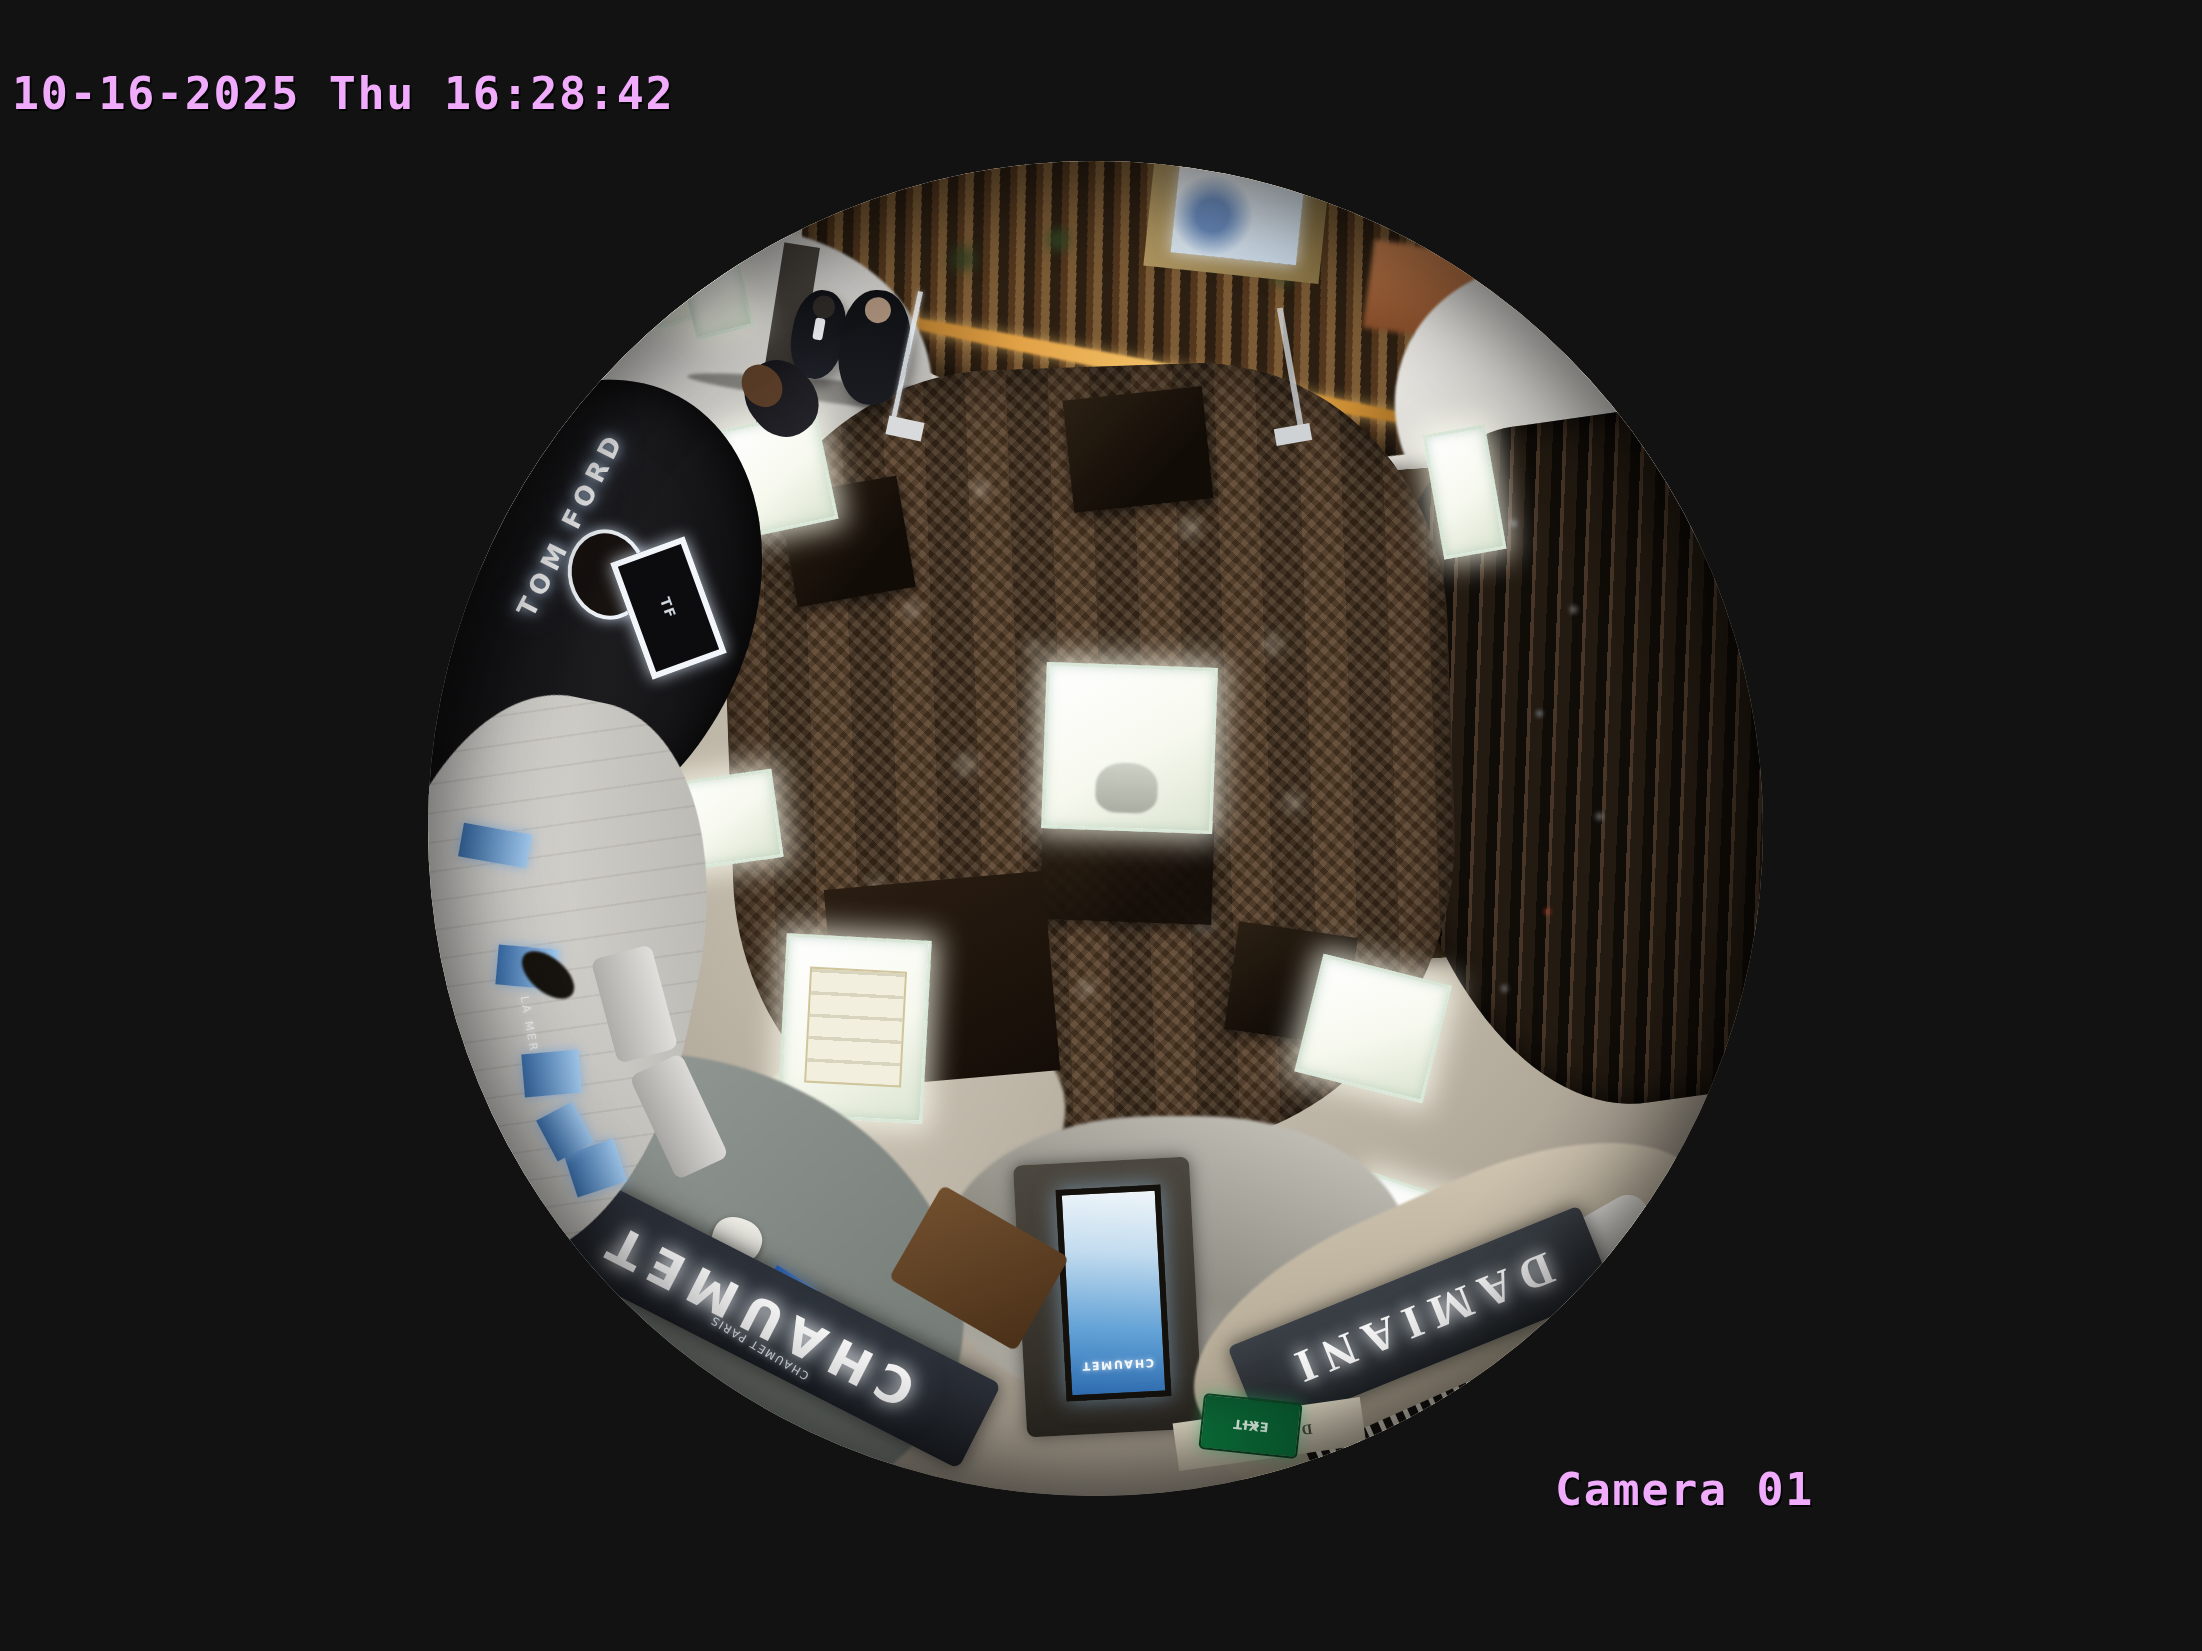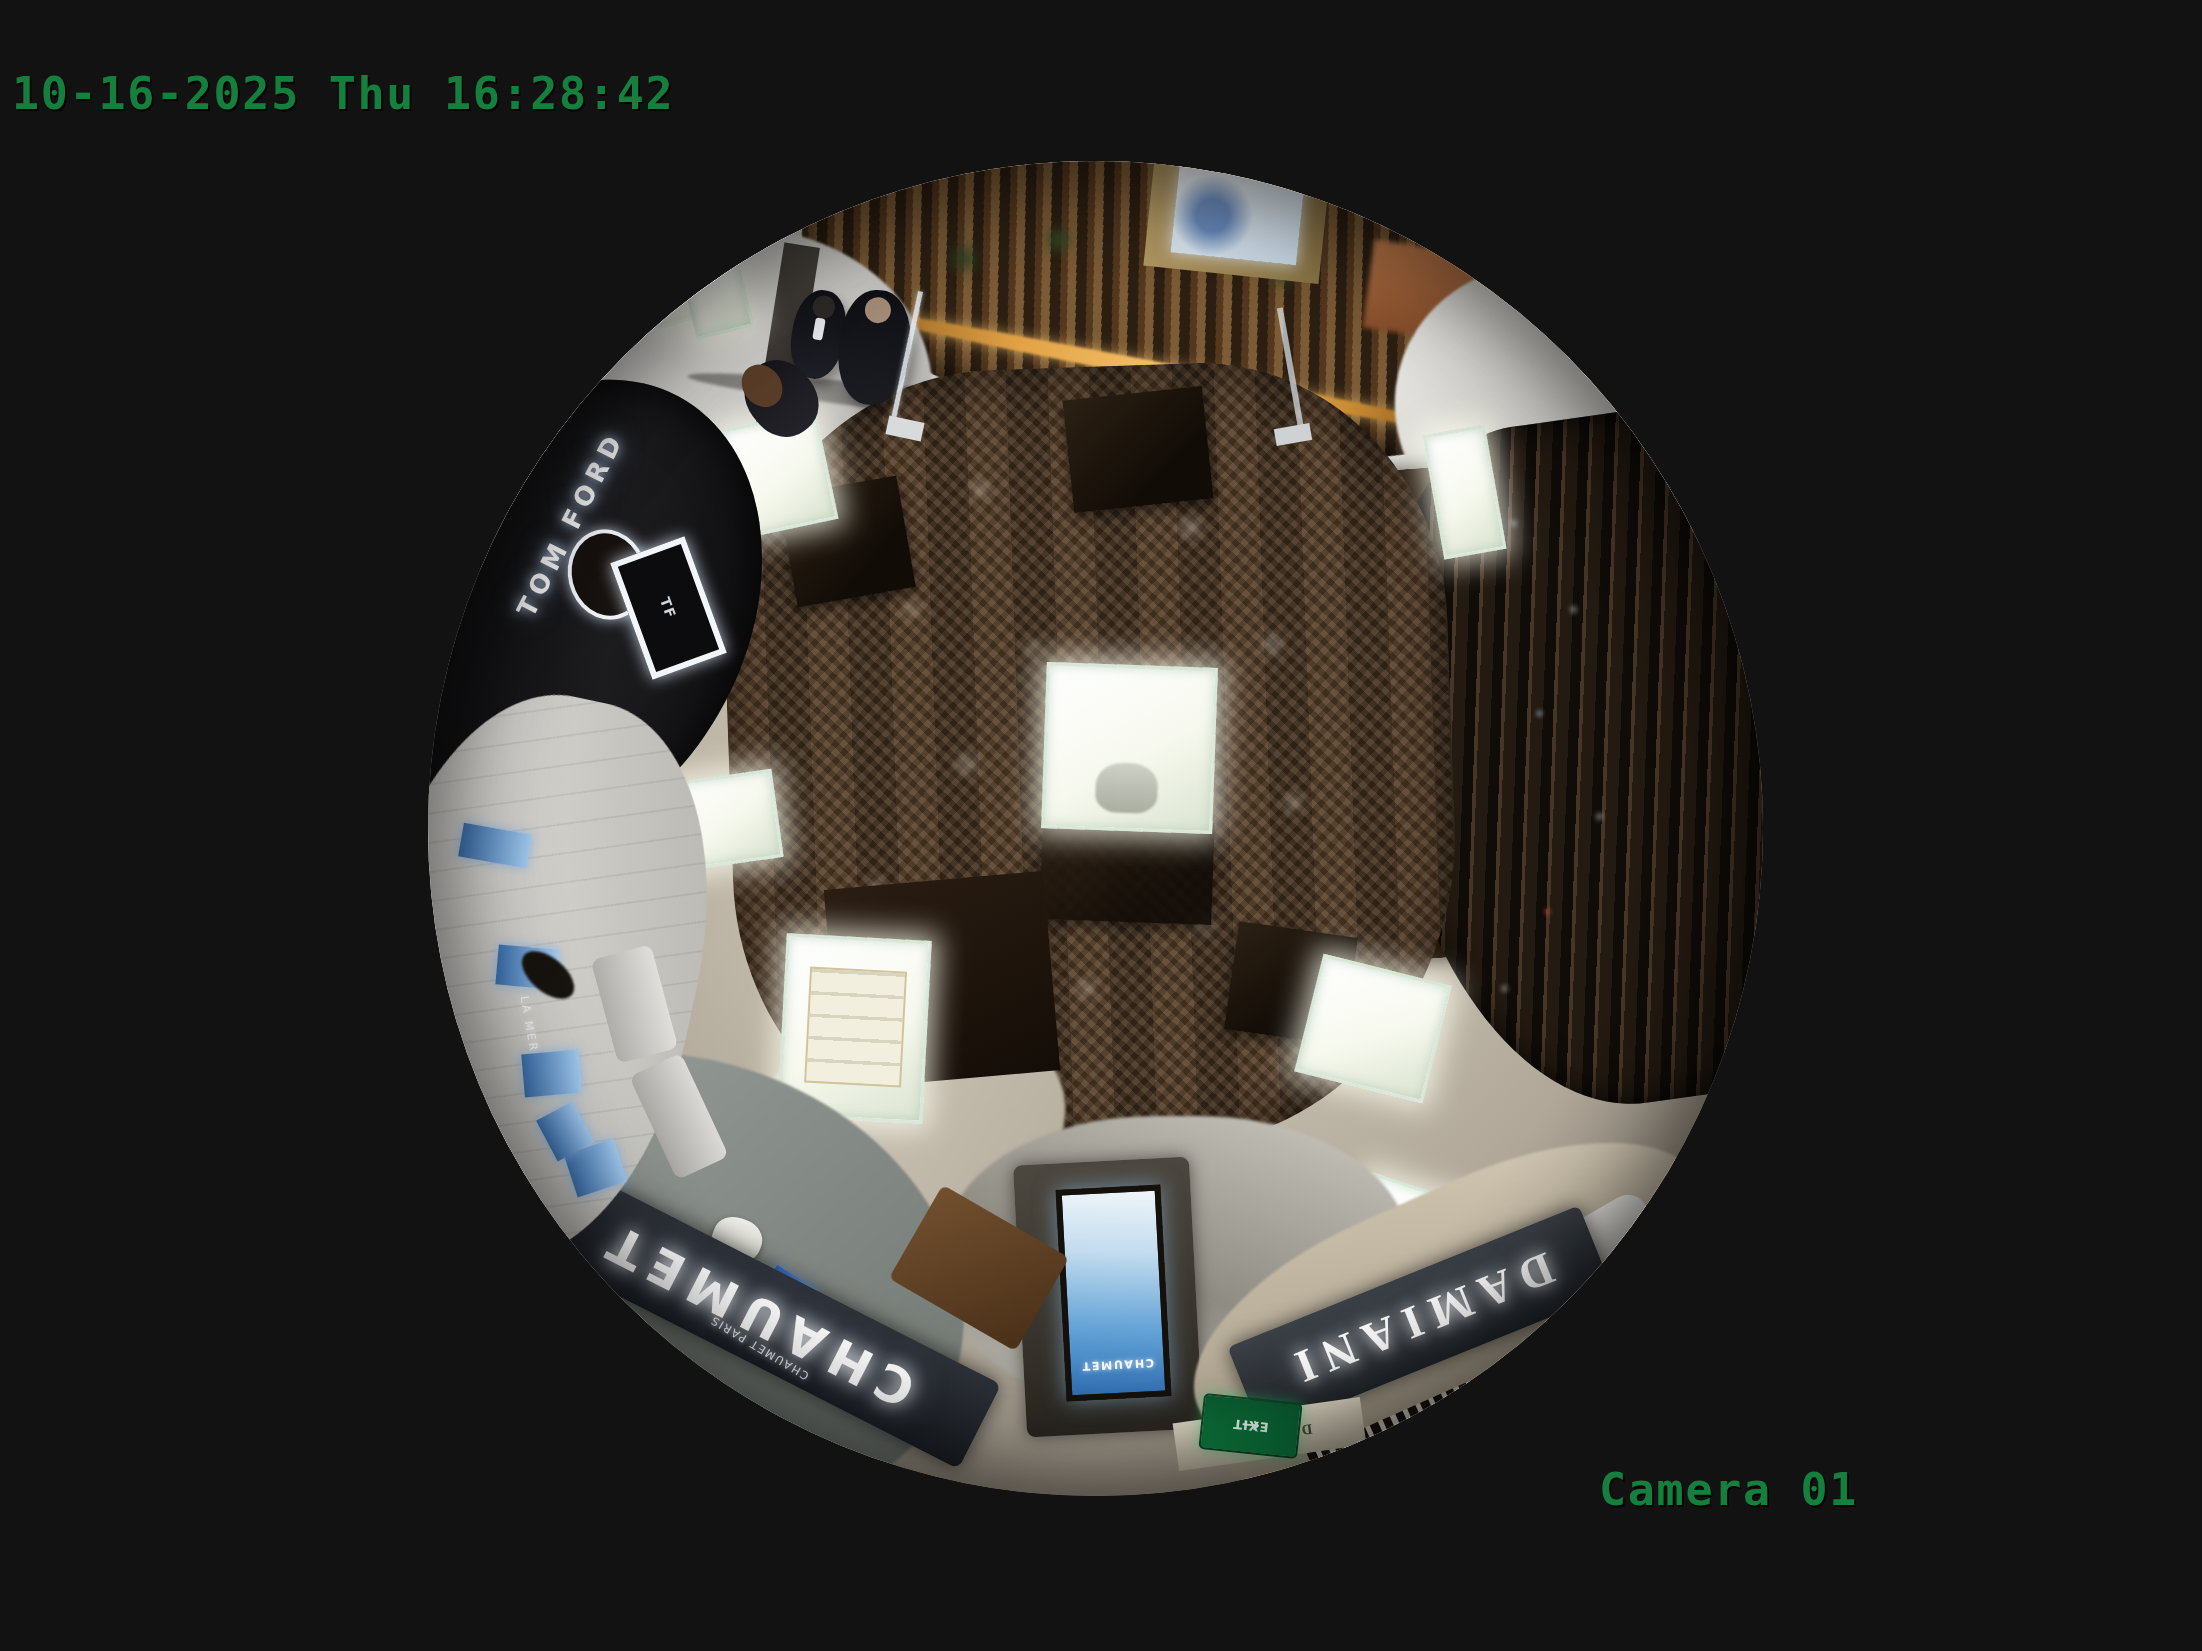--- a/index.html
+++ b/index.html
@@ -1,23 +1,23 @@
 <!DOCTYPE html>
 <html style="font-size:13.8px"><head>
 <meta charset="utf-8">
 <style>
   html,body{margin:0;padding:0;background:#121212;}
   .stage{position:relative;width:2203px;height:1652px;background:#121212;overflow:hidden;
          font-family:"DejaVu Sans",sans-serif;}
   
-  .osd{position:absolute;color:#15803d;font-family:"DejaVu Sans Mono",monospace;
+  .osd{position:absolute;color:#f0abfc;font-family:"DejaVu Sans Mono",monospace;
        font-weight:700;font-size:45px;letter-spacing:1.7px;white-space:nowrap;
        text-shadow:1.7px 1.7px 0 rgba(0,0,0,.85);}
   .osd-timestamp{left:12px;top:67px;}
-  .osd-camera{left:1599px;top:1463px;}
+  .osd-camera{left:1555px;top:1463px;}
 
   
   .fisheye{position:absolute;left:428px;top:161px;width:1335px;height:1335px;
            border-radius:50%;overflow:hidden;
            background:radial-gradient(circle at 50% 45%,#cdc6b8 0%,#beb6a7 40%,#a49b8d 72%,#6f685e 100%);}
   .fisheye *{position:absolute;}
 
   
   .corridor{left:-52px;top:-77px;width:1463px;height:551px;
             background:linear-gradient(105deg,#e6e3dd 0%,#cdc9c1 38%,#dad7cf 66%,#bfbbb1 100%),

